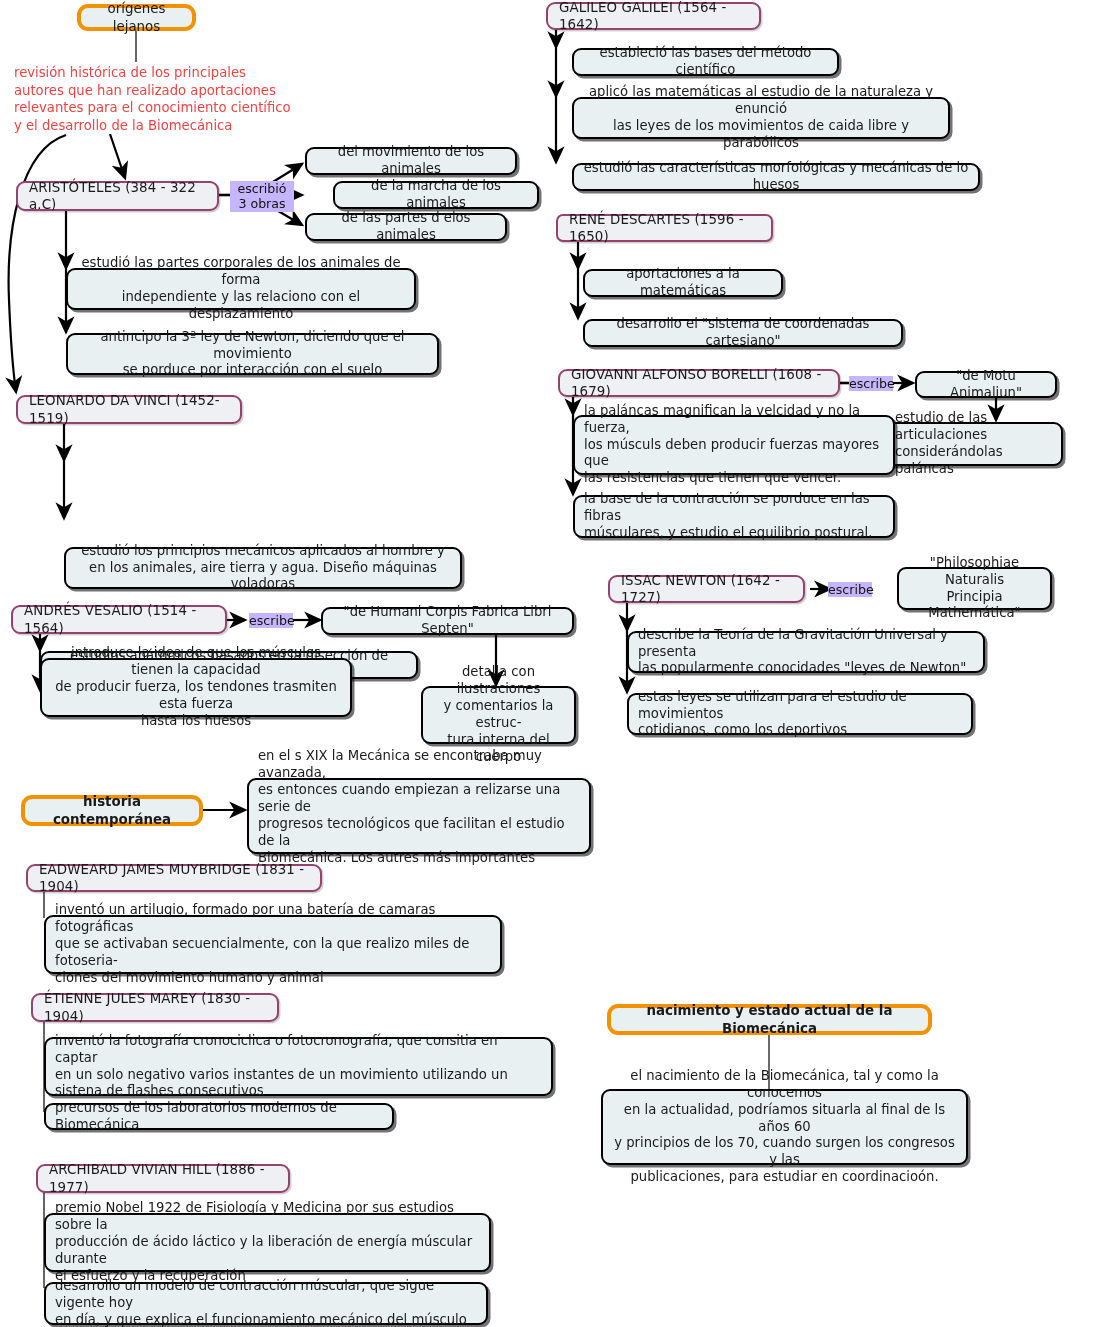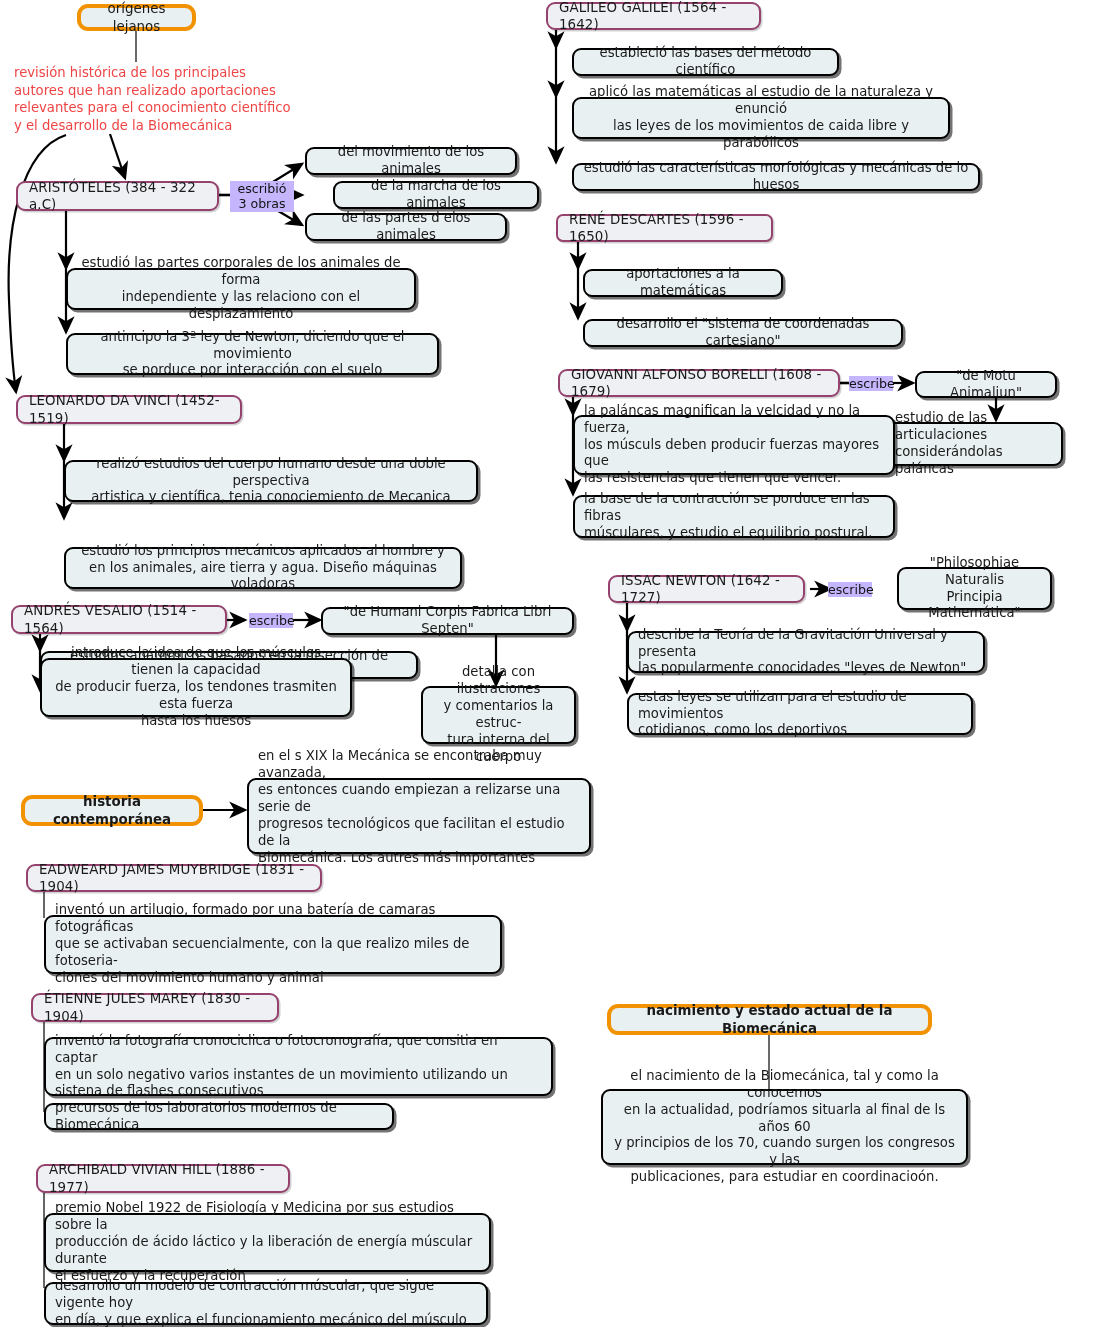--- a/index.html
+++ b/index.html
@@ -192,24 +192,20 @@
   </div>
   <div class="node box" style="left:66px; top:333px; width:373px; height:42px;">
     <span>antincipo la 3ª ley de Newton, diciendo que el movimiento
 se porduce por interacción con el suelo</span>
   </div>
 
   <div class="node person align-left" style="left:16px; top:395px; width:226px; height:29px;">
     <span>LEONARDO DA VINCI (1452-1519)</span>
   </div>
 
-  <div class="node box" style="left:64px; top:460px; width:414px; height:42px;">
-    <span>realizó estudios del cuerpo humano desde una doble perspectiva
-artistica y científica, tenia conociemiento de Mecanica</span>
-  </div>
   <div class="node box" style="left:64px; top:519px; width:398px; height:42px;margin-top:28px;">
     <span>estudió los principios mecánicos aplicados al hombre y
 en los animales, aire tierra y agua. Diseño máquinas voladoras</span>
   </div>
 
   <div class="node person align-left" style="left:11px; top:605px; width:216px; height:29px;">
     <span>ANDRÉS VESALIO (1514 - 1564)</span>
   </div>
 
   <div class="edgelabel" style="left:249px; top:613px; width:44px;">escribe</div>

